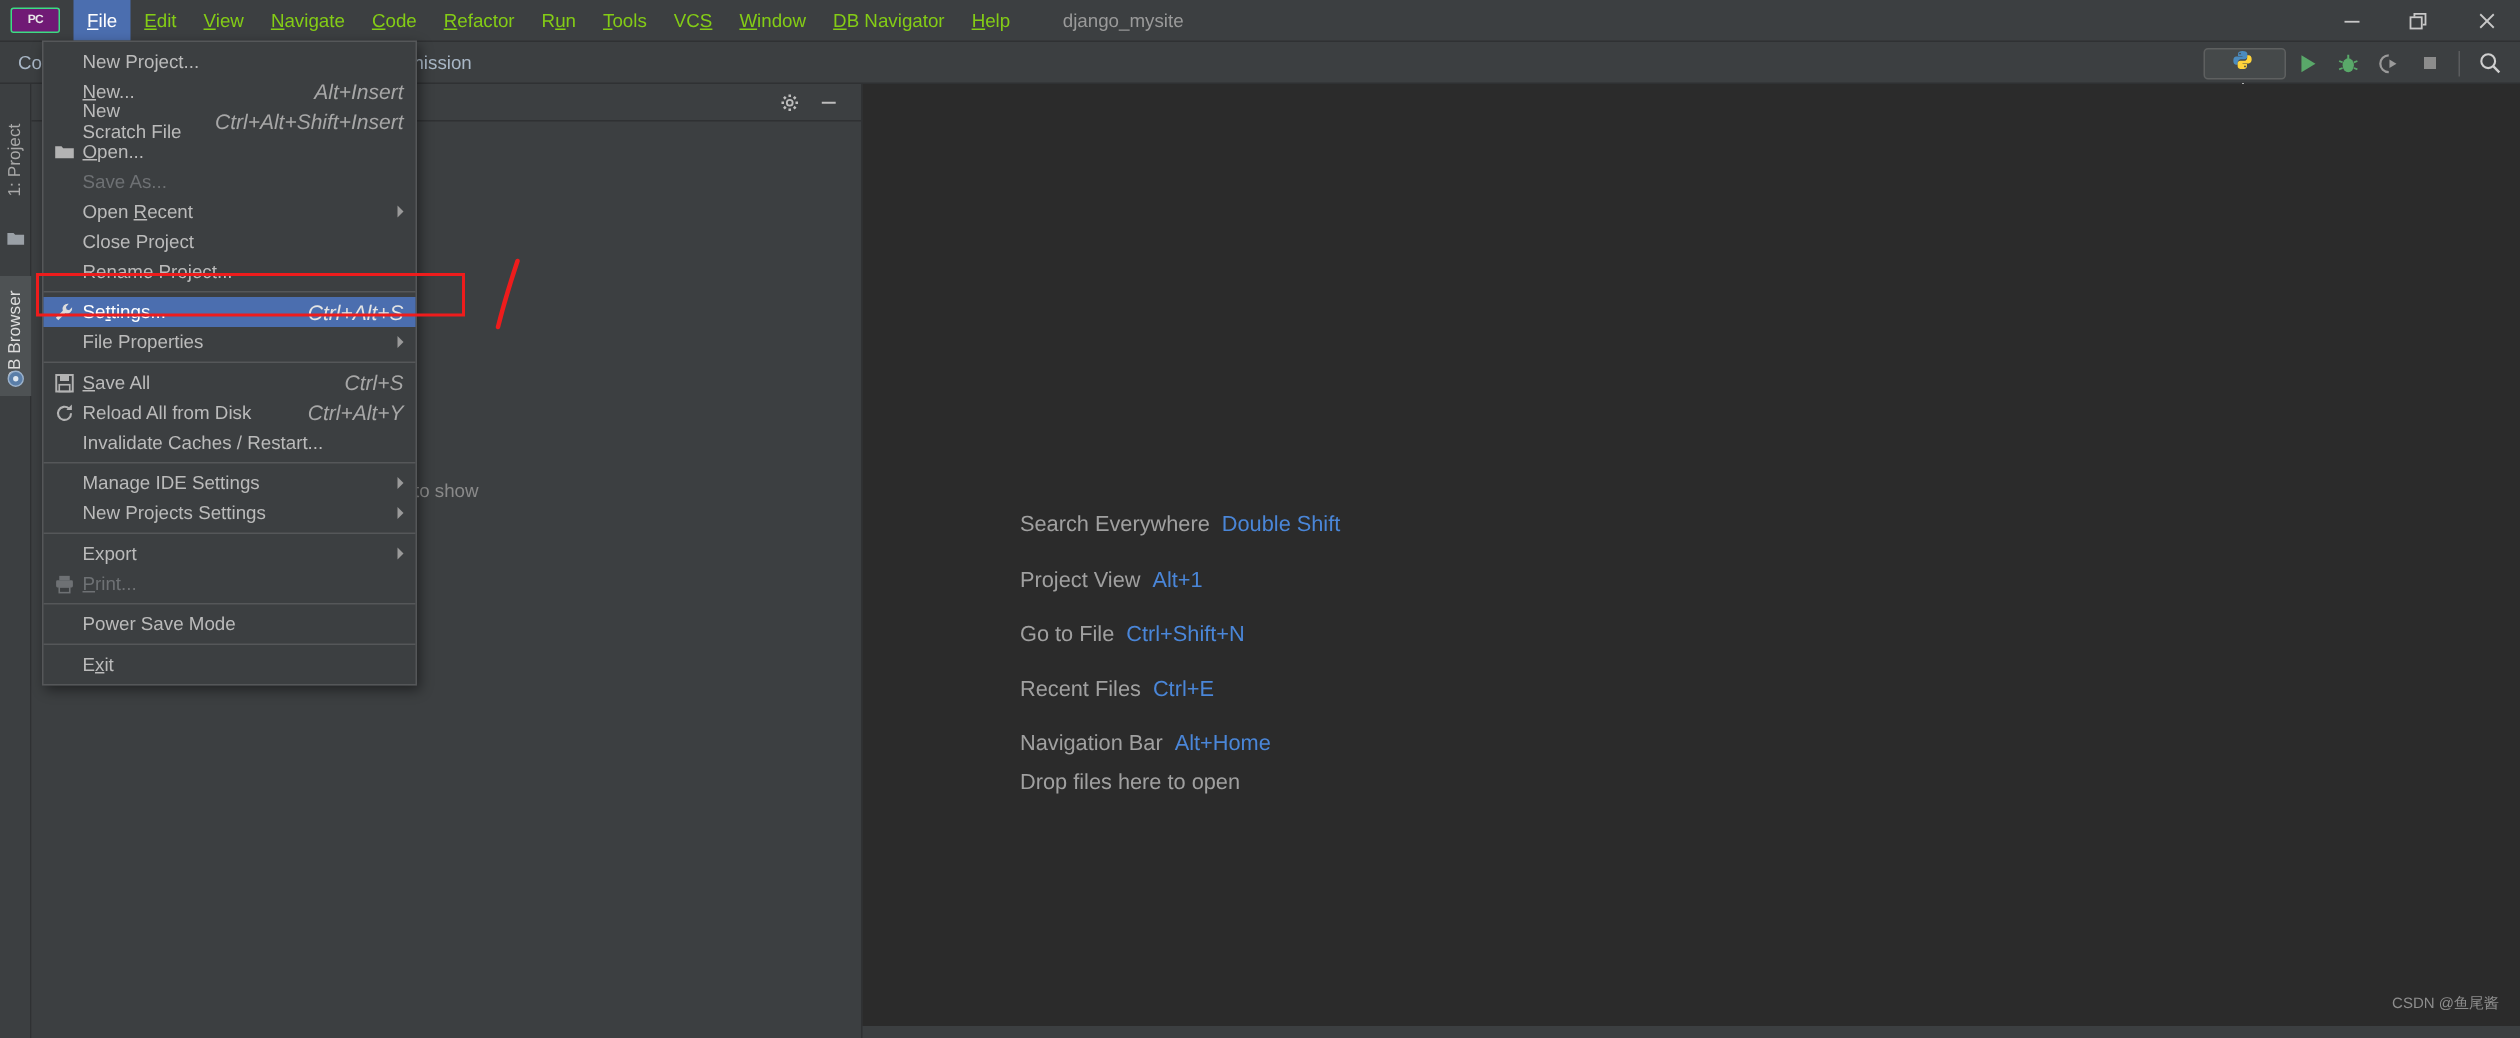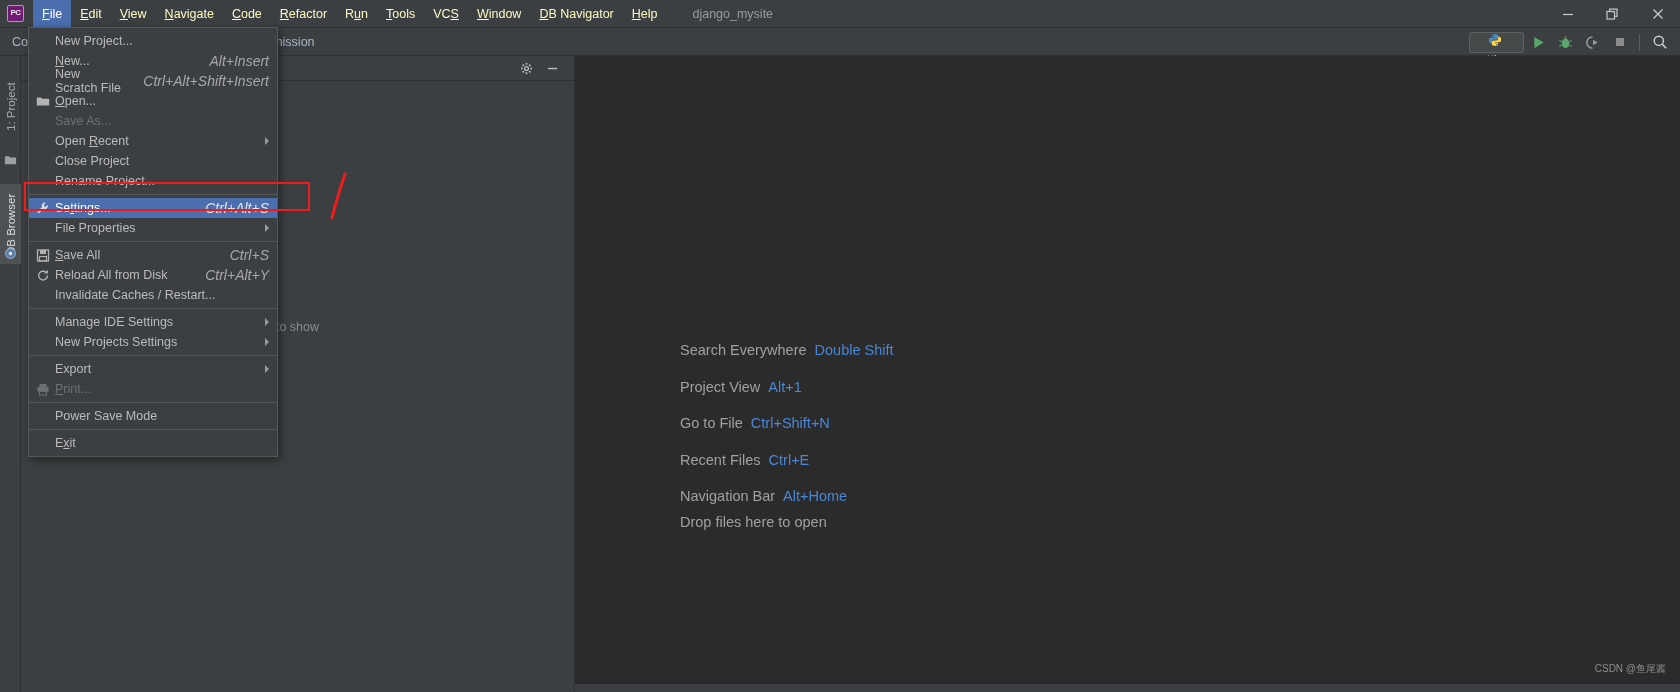--- a/index.html
+++ b/index.html
@@ -11,30 +11,30 @@
   }
   #app { position: relative; width: 1680px; height: 692px; }
 
   
   .titlebar {
     position: absolute; top: 0; left: 0; width: 1680px; height: 28px;
     background: #3c3f41; display: flex; align-items: center;
     border-bottom: 1px solid #2f3133;
   }
   .pc-logo {
-    width: 17px; height: 17px; margin-left: 7px; margin-right: 9px;
+    width: 33px; height: 17px; margin-left: 7px; margin-right: 9px;
     border: 1.6px solid #3ddc84; border-radius: 2px;
     background: #701a75; color: #e8e8e8;
     font-size: 8px; font-weight: bold; line-height: 14px; text-align: center;
     letter-spacing: -0.5px;
   }
   .menubar { display: flex; align-items: center; height: 28px; }
   .menu-item {
     height: 28px; padding: 0 9px; display: flex; align-items: center;
-    font-size: 12.5px; color: #fef9c3; white-space: nowrap;
+    font-size: 12.5px; color: #84cc16; white-space: nowrap;
   }
   .menu-item.active { background: #4b6eaf; color: #ffffff; align-items: center; }
   .menu-item u { text-decoration: underline; text-underline-offset: 1px; }
   .project-name {
     margin-left: 26px; font-size: 12.5px; color: #9a9a9a; white-space: nowrap;
   }
   .win-ctrls {
     position: absolute; right: 0; top: 0; height: 28px;
     display: flex; align-items: center;
   }

